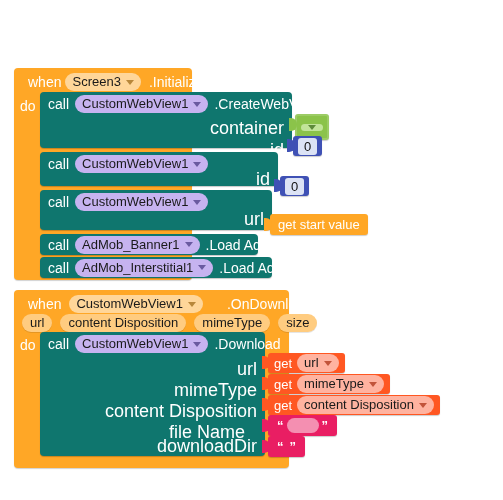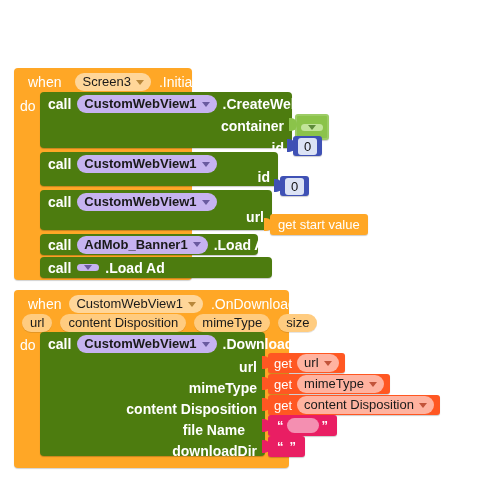--- a/index.html
+++ b/index.html
@@ -53,44 +53,43 @@
     white-space: nowrap;
   }
   .do-label {
     position: absolute;
     color: #ffffff;
     font-size: 14px;
   }
 
   
   .call {
-    background: #4d7c0f;
+    background: #0f766e;
     border-radius: 4px;
     box-shadow: 0 1px 1px rgba(0,0,0,0.22);
-    font-weight: bold;
   }
   .call-row {
     position: absolute;
     left: 0; top: 0;
     display: flex;
     align-items: center;
     height: 24px;
     padding-left: 8px;
     color: #ffffff;
     font-size: 14px;
     white-space: nowrap;
   }
   .call .kw { color:#ffffff; margin-right:6px; }
   .call .mname { margin-left:6px; color:#ffffff;text-align:center; }
 
   
   .arg-label {
     position: absolute;
     color: #ffffff;
-    font-size: 14px;
+    font-size: 18px;
     text-align: right;
     white-space: nowrap;
   }
 
   
   .field {
     display: inline-flex;
     align-items: center;
     gap: 5px;
     background: #C6B3F0;
@@ -186,21 +185,21 @@
 </head>
 <body>
 
 <div class="canvas">
 
   <div class="blk event" style="left:14px; top:68px; width:178px; height:212px;">
   </div>
 
   <div class="event-header" style="left:20px; top:70px;">
     <span>when</span>
-    <span class="field amber" style="margin-left:14px;text-align:right;">
+    <span class="field amber" style="margin-left:4px;text-align:right;">
       <span>Screen3</span>
       <span class="caret"></span>
     </span>
     <span style="margin-left:8px;">.Initialize</span>
   </div>
   <div class="do-label" style="left:20px; top:98px;">do</div>
 
   <div class="blk call" style="left:40px; top:92px; width:252px; height:56px;">
     <div class="call-row">
       <span class="kw">call</span>
@@ -265,35 +264,36 @@
         <span class="caret"></span>
       </span>
       <span class="mname">.Load Ad</span>
     </div>
   </div>
 
   <div class="blk call" style="left:40px; top:257px; width:232px; height:21px;">
     <div class="call-row" style="height:21px;">
       <span class="kw">call</span>
       <span class="field">
+        <span>AdMob_Interstitial1</span>
         <span class="caret"></span>
       </span>
       <span class="mname">.Load Ad</span>
     </div>
   </div>
 
   <div class="blk event" style="left:14px; top:290px; width:275px; height:178px;">
   </div>
   <div class="event-header" style="left:20px; top:292px;">
     <span>when</span>
     <span class="field amber" style="margin-left:8px;">
       <span>CustomWebView1</span>
       <span class="caret"></span>
     </span>
-    <span style="margin-left:8px;">.OnDownloadNeeded</span>
+    <span style="margin-left:24px;">.OnDownloadNeeded</span>
   </div>
 
   <div class="event-params" style="left:22px; top:313px;">
     <span class="chip">url</span>
     <span class="chip">content Disposition</span>
     <span class="chip">mimeType</span>
     <span class="chip">size</span>
   </div>
 
   <div class="do-label" style="left:20px; top:337px;">do</div>
@@ -304,21 +304,21 @@
       <span class="field">
         <span>CustomWebView1</span>
         <span class="caret"></span>
       </span>
       <span class="mname">.Download</span>
     </div>
     <div class="arg-label" style="right:8px; top:27px;">url</div>
     <div class="arg-label" style="right:8px; top:48px;">mimeType</div>
     <div class="arg-label" style="right:8px; top:69px;">content Disposition</div>
     <div class="arg-label" style="right:20px; top:90px;">file Name</div>
-    <div class="arg-label" style="right:8px; top:111px;">downloadDir</div>
+    <div class="arg-label" style="right:8px; top:104px;">downloadDir</div>
   </div>
 
   <div class="value getter" style="left:268px; top:353px; height:20px;">
     <span style="margin-right:5px;">get</span>
     <span class="field salmon">
       <span>url</span>
       <span class="caret"></span>
     </span>
   </div>
   <div style="position:absolute;left:262px;top:356px;width:8px;height:13px;background:#FF5722;border-radius:0 6px 6px 0;"></div>

